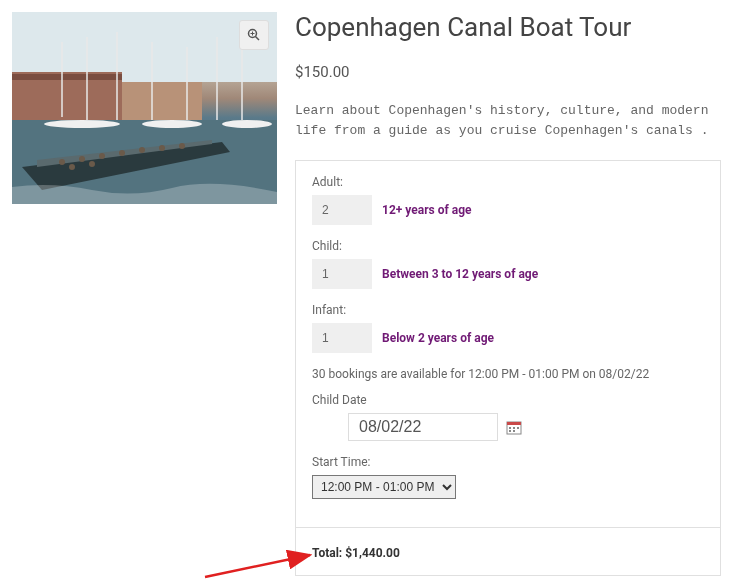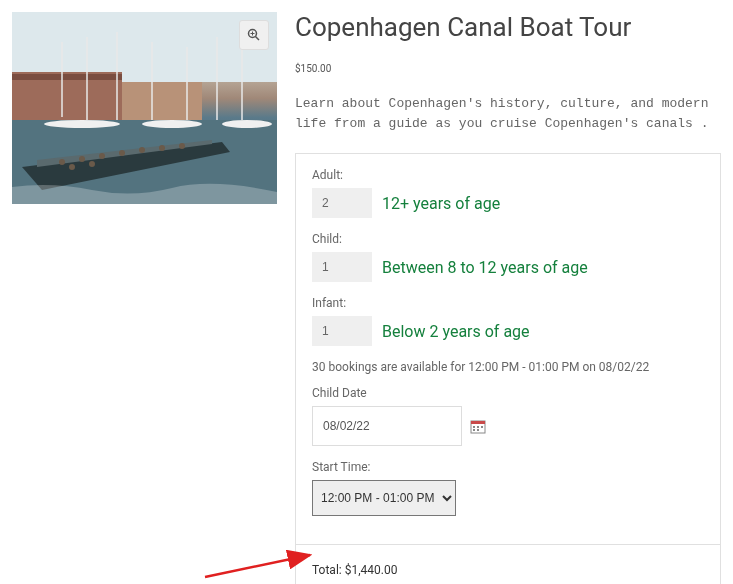--- a/index.html
+++ b/index.html
@@ -50,21 +50,21 @@
     cursor: pointer;
   }
   h1.title {
     font-size: 26px;
     font-weight: 400;
     color: #444;
     margin-bottom: 20px;
     line-height: 1.2;
   }
   .price {
-    font-size: 10px;
+    font-size: 15px;
     color: #555;
     margin-bottom: 20px;
   }
   .description {
     font-size: 13px;
     color: #666;
     line-height: 1.5;
     margin-bottom: 20px;
     font-family: Liberation Mono, monospace;
   }
@@ -89,66 +89,68 @@
   .qty-input {
     width: 60px;
     height: 30px;
     background: #efefef;
     border: none;
     padding: 0 10px;
     font-size: 12px;
     color: #666;
   }
   .qty-note {
-    font-size: 16px;
-    color: #15803d;
+    font-size: 12px;
+    color: #701a75;
+    font-weight: bold;
   }
   .availability {
     font-size: 12px;
     color: #666;
     margin: 12px 0;
   }
   .date-row {
     display: flex;
     align-items: center;
     gap: 8px;
   }
   .date-input {
     width: 150px;
-    height: 40px;
+    height: 28px;
     border: 1px solid #ddd;
     background: #fff;
     padding: 0 10px;
-    font-size: 12px;
+    font-size: 16px;
     color: #555;
+    margin-left: 36px;
   }
   .cal-icon {
     width: 16px;
     height: 15px;
     display: inline-block;
   }
   .time-select {
-    height: 36px;
+    height: 24px;
     border: 1px solid #777;
     background: #efefef;
     font-size: 12px;
     color: #333;
     padding: 0 4px;
   }
   .total-box {
     border: 1px solid #e0e0e0;
     border-top: none;
     padding: 14px 16px;
     margin-top: 0;
   }
   .total-label {
     font-size: 12px;
     color: #333;
   }
-  .total-label strong { font-weight: normal; }
+  .total-label strong { font-weight: bold; }
   .arrow {
     position: absolute;
     left: 200px;
     top: 535px;
     pointer-events: none;
   }
 </style>
 </head>
 <body>
 
@@ -212,21 +214,21 @@
         <div class="qty-line">
           <input class="qty-input" type="text" value="2" style="">
           <span class="qty-note">12+ years of age</span>
         </div>
       </div>
 
       <div class="field-row">
         <span class="field-label">Child:</span>
         <div class="qty-line">
           <input class="qty-input" type="text" value="1" style="">
-          <span class="qty-note">Between 8 to 12 years of age</span>
+          <span class="qty-note">Between 3 to 12 years of age</span>
         </div>
       </div>
 
       <div class="field-row">
         <span class="field-label">Infant:</span>
         <div class="qty-line">
           <input class="qty-input" type="text" value="1" style="">
           <span class="qty-note">Below 2 years of age</span>
         </div>
       </div>

